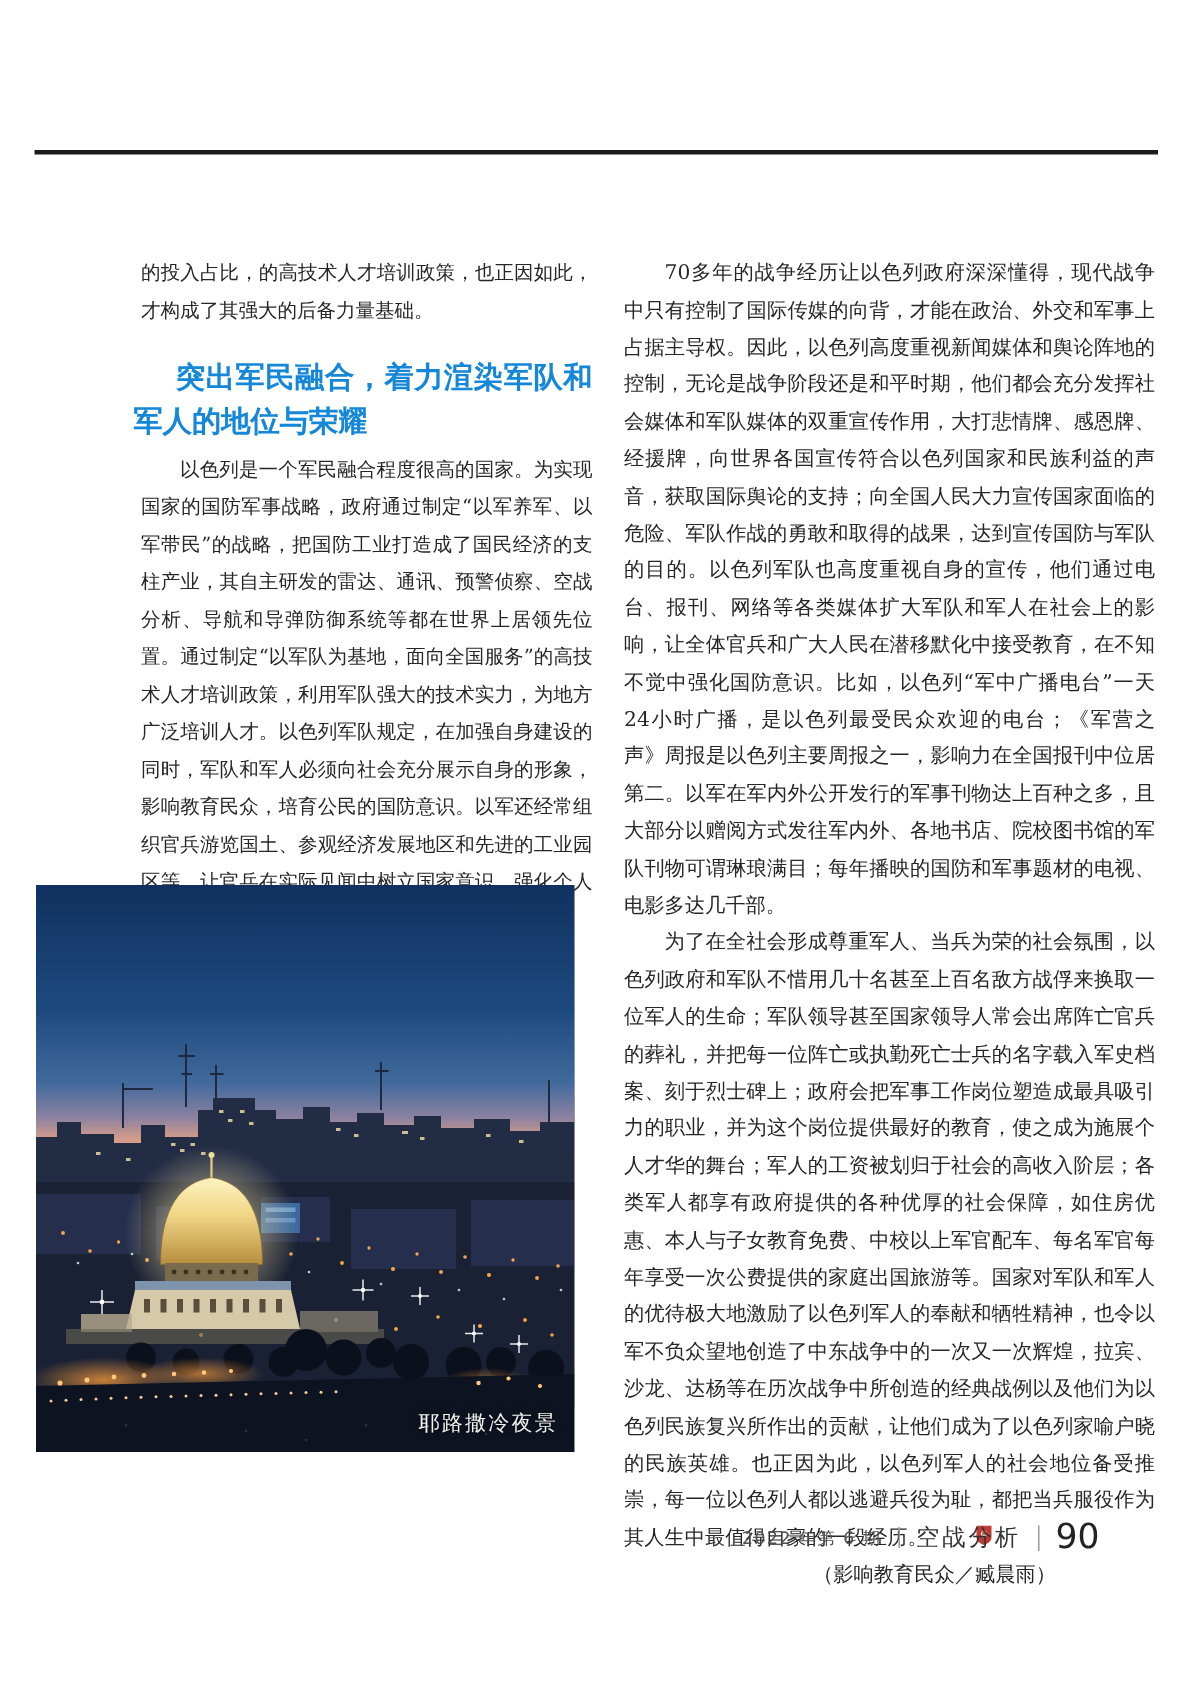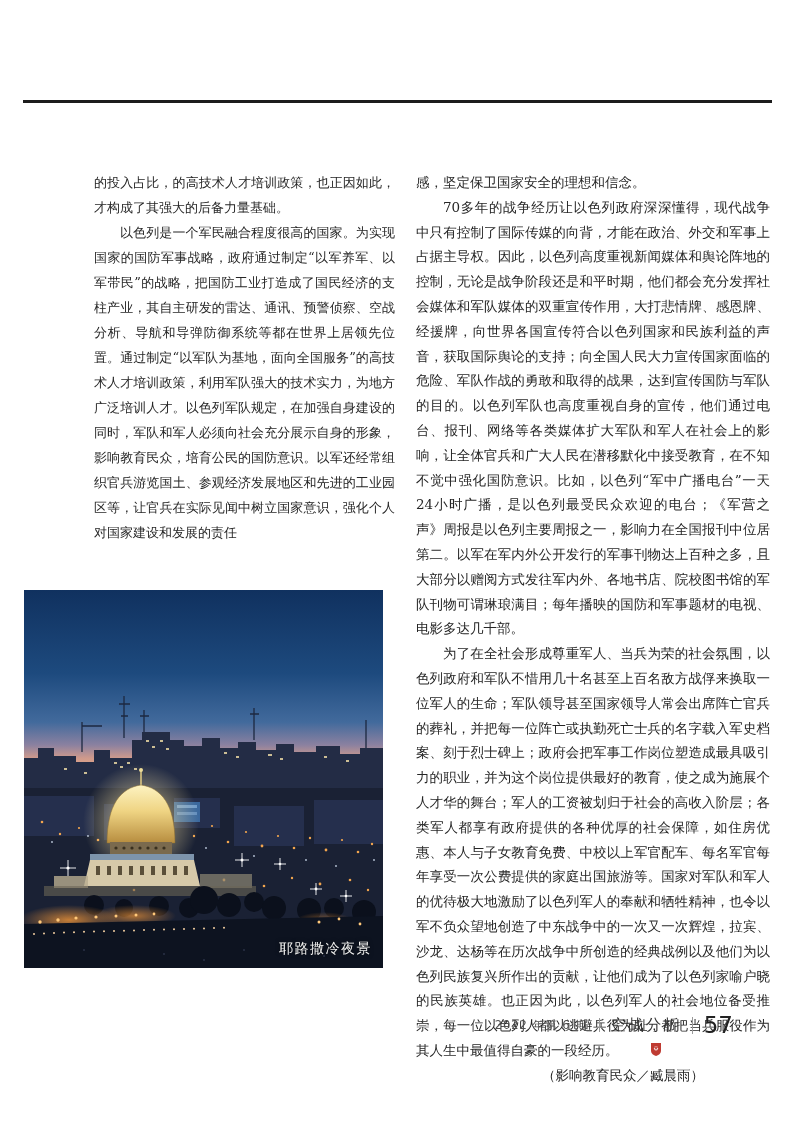--- a/index.html
+++ b/index.html
@@ -43,25 +43,25 @@
 </style>
 </head>
 <body>
 
 <div class="page">
 
   <div class="top-rule"></div>
 
   <div class="col col-left">
     <p>的投入占比，的高技术人才培训政策，也正因如此，才构成了其强大的后备力量基础。</p>
+    <h2 class="section-heading">突出军民融合，着力渲染军队和军人的地位与荣耀</h2>
     <p class="indent">以色列是一个军民融合程度很高的国家。为实现国家的国防军事战略，政府通过制定“以军养军、以军带民”的战略，把国防工业打造成了国民经济的支柱产业，其自主研发的雷达、通讯、预警侦察、空战分析、导航和导弹防御系统等都在世界上居领先位置。通过制定“以军队为基地，面向全国服务”的高技术人才培训政策，利用军队强大的技术实力，为地方广泛培训人才。以色列军队规定，在加强自身建设的同时，军队和军人必须向社会充分展示自身的形象，影响教育民众，培育公民的国防意识。以军还经常组织官兵游览国土、参观经济发展地区和先进的工业园区等，让官兵在实际见闻中树立国家意识，强化个人对国家建设和发展的责任</p>
   </div>
 
   <div class="col col-right">
-    <p>感，坚定保卫国家安全的理想和信念。</p>
     <p class="indent">70多年的战争经历让以色列政府深深懂得，现代战争中只有控制了国际传媒的向背，才能在政治、外交和军事上占据主导权。因此，以色列高度重视新闻媒体和舆论阵地的控制，无论是战争阶段还是和平时期，他们都会充分发挥社会媒体和军队媒体的双重宣传作用，大打悲情牌、感恩牌、经援牌，向世界各国宣传符合以色列国家和民族利益的声音，获取国际舆论的支持；向全国人民大力宣传国家面临的危险、军队作战的勇敢和取得的战果，达到宣传国防与军队的目的。以色列军队也高度重视自身的宣传，他们通过电台、报刊、网络等各类媒体扩大军队和军人在社会上的影响，让全体官兵和广大人民在潜移默化中接受教育，在不知不觉中强化国防意识。比如，以色列“军中广播电台”一天24小时广播，是以色列最受民众欢迎的电台；《军营之声》周报是以色列主要周报之一，影响力在全国报刊中位居第二。以军在军内外公开发行的军事刊物达上百种之多，且大部分以赠阅方式发往军内外、各地书店、院校图书馆的军队刊物可谓琳琅满目；每年播映的国防和军事题材的电视、电影多达几千部。</p>
     <p class="indent"><span>为了在全社会形成尊重军人、当兵为荣的社会氛围，以色列政府和军队不惜用几十名甚至上百名敌方战俘来换取一位军人的生命；军队领导甚至国家领导人常会出席阵亡官兵的葬礼，并把每一位阵亡或执勤死亡士兵的名字载入军史档案、刻于烈士碑上；政府会把军事工作岗位塑造成最具吸引力的职业，并为这个岗位提供最好的教育，使之成为施展个人才华的舞台；军人的工资被划归于社会的高收入阶层；各类军人都享有政府提供的各种优厚的社会保障，如住房优惠、本人与子女教育免费、中校以上军官配车、每名军官每年享受一次公费提供的家庭出国旅游等。国家对军队和军人的优待极大地激励了以色列军人的奉献和牺牲精神，也令以军不负众望地创造了中东战争中的一次又一次辉煌，拉宾、沙龙、达杨等在历次战争中所创造的经典战例以及他们为以色列民族复兴所作出的贡献，让他们成为了以色列家喻户晓的民族英雄。也正因为此，以色列军人的社会地位备受推崇，每一位以色列人都以逃避兵役为耻，都把当兵服役作为其人生中最值得自豪的一段经历。</span><span class="endmark"><svg width="12" height="13" viewBox="0 0 12 13">
             <path d="M1 0 H11 V8 C11 10.5 8.5 12.2 6 13 C3.5 12.2 1 10.5 1 8 Z" fill="#bf3b32"></path>
             <circle cx="6" cy="5.4" r="2.1" fill="#ffffff" opacity="0.92"></circle>
             <path d="M6 2.2 L6.6 4 L8.4 4 L7 5.2 L7.5 7 L6 6 L4.5 7 L5 5.2 L3.6 4 L5.4 4 Z" fill="#bf3b32" opacity="0.85"></path>
           </svg></span></p>
     <p class="editor-note">（影响教育民众／臧晨雨）</p>
   </div>
 
   <div class="photo">
@@ -281,16 +281,16 @@
       </g>
     </svg>
     <div class="photo-caption">耶路撒冷夜景</div>
   </div>
 
   <div class="footer">
     <span class="f-issue">2022 年第 6 期</span>
     <span class="sep sep-a"></span>
     <span class="f-mag">空战分析</span>
     <span class="sep sep-b"></span>
-    <span class="f-page">57</span>
+    <span class="f-page">90</span>
   </div>
 
 </div>
 
 </body></html>

